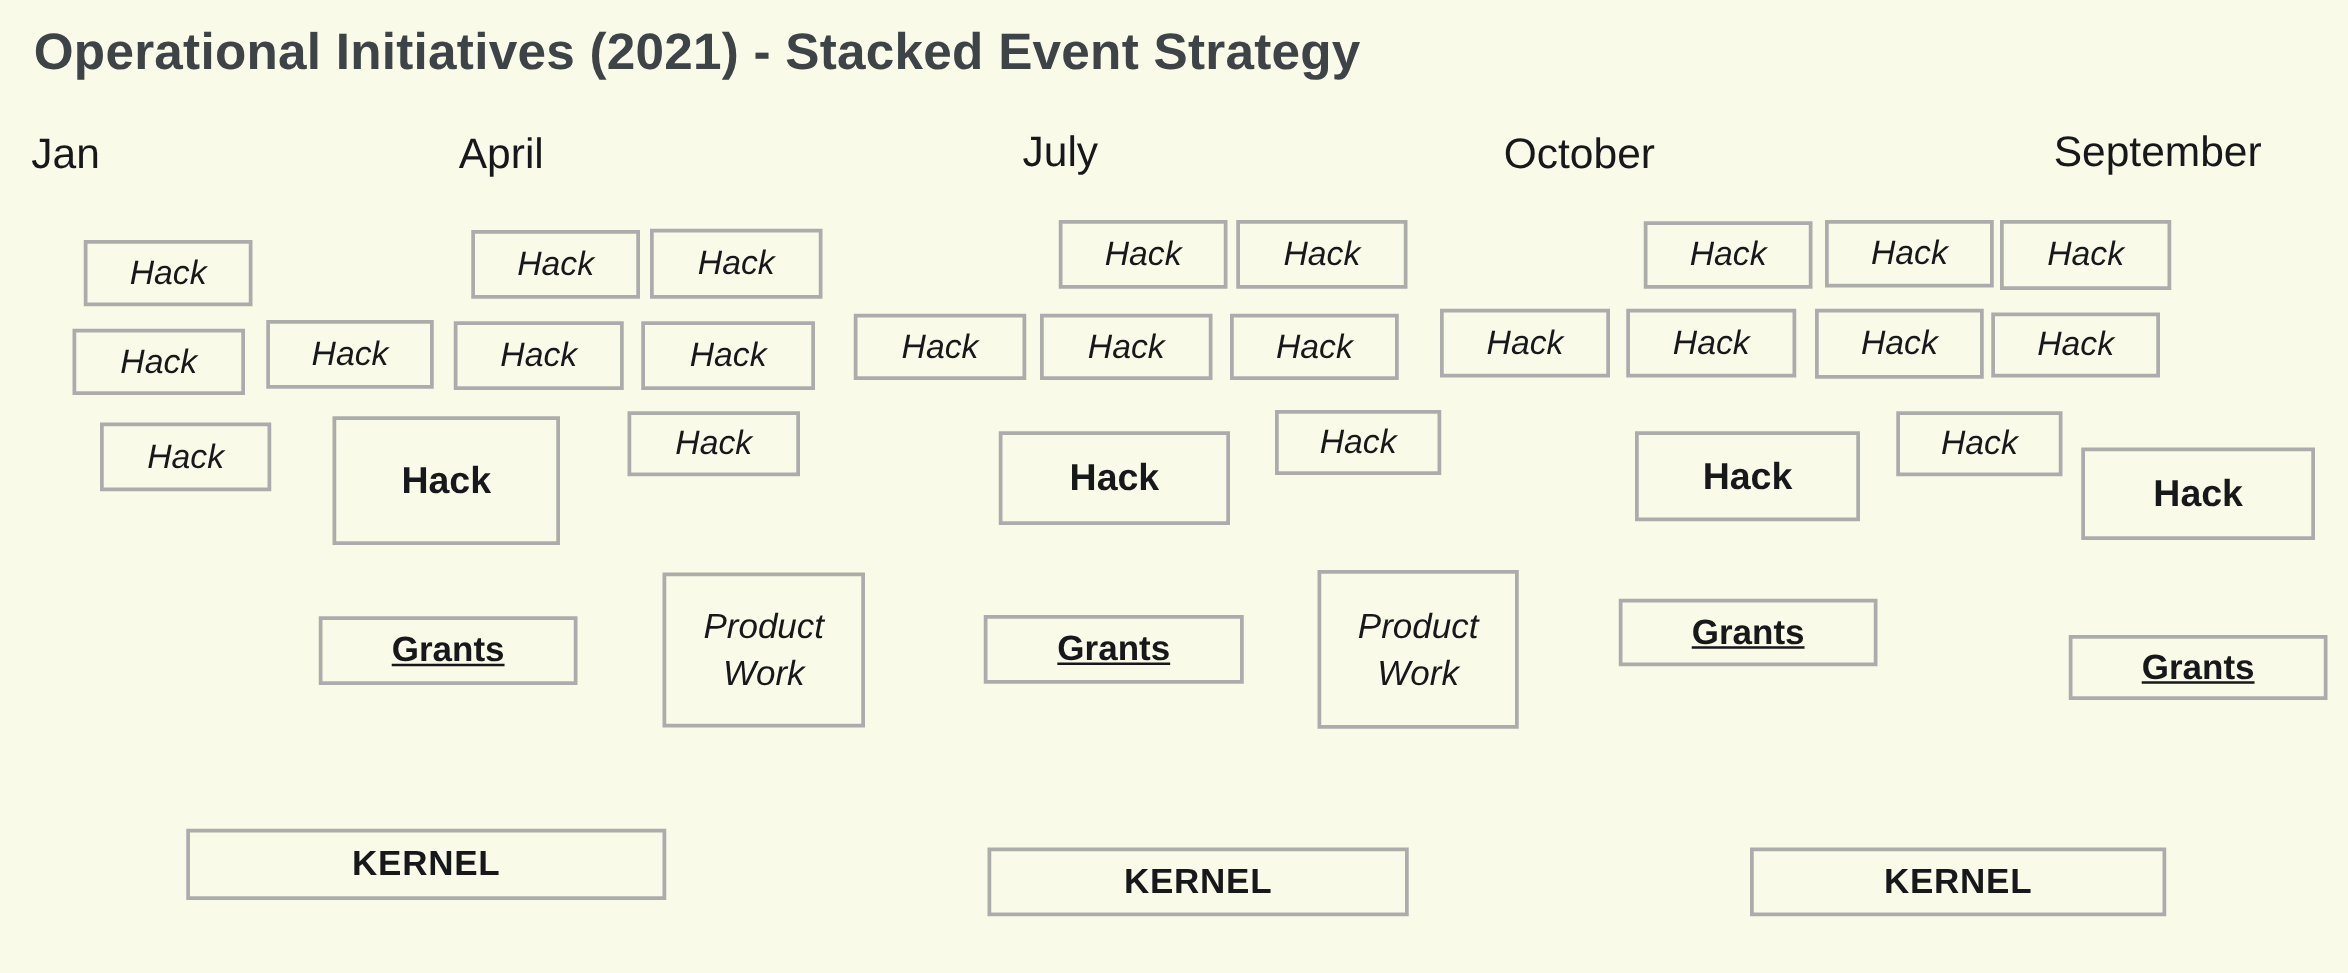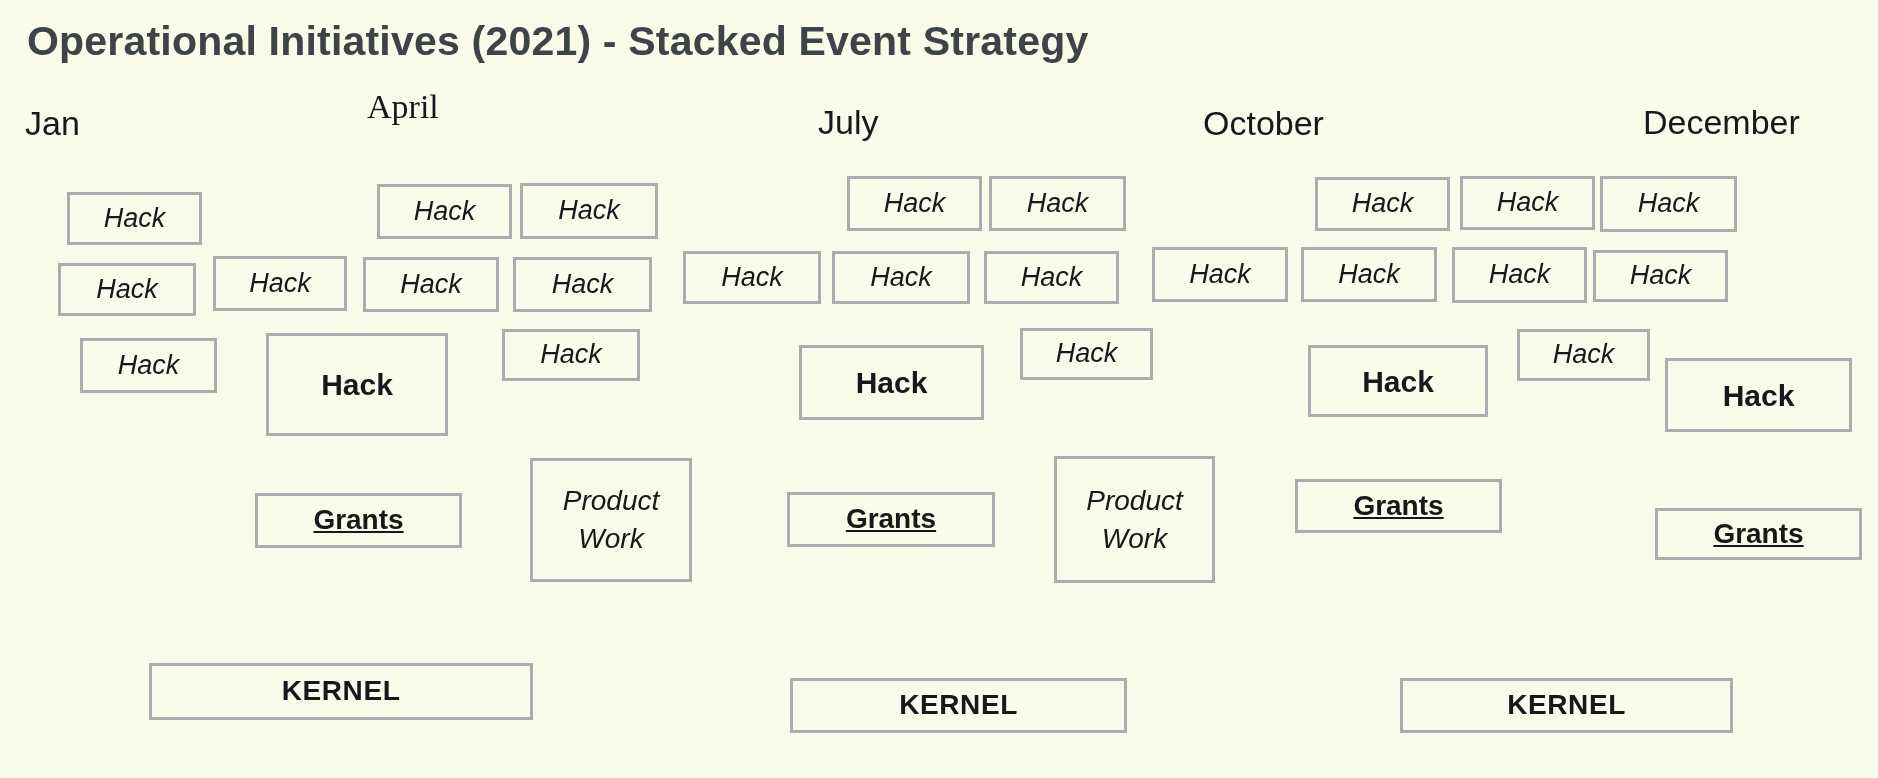--- a/index.html
+++ b/index.html
@@ -80,24 +80,24 @@
     letter-spacing:0.6px;
   }
 </style>
 </head>
 <body>
 
 <div class="canvas">
   <h1 class="page-title">Operational Initiatives (2021) - Stacked Event Strategy</h1>
   <div id="months-layer">
       <span class="month-label" style="left: 25px; top: 104px;">Jan</span>
-      <span class="month-label" style="left: 367px; top: 88px; font-family: Liberation Serif, serif;">April</span>
+      <span class="month-label" style="left: 367px; top: 104px;">April</span>
       <span class="month-label" style="left: 818px; top: 103px;">July</span>
       <span class="month-label" style="left: 1203px; top: 104px;">October</span>
-      <span class="month-label" style="left: 1643px; top: 103px;">December</span>
+      <span class="month-label" style="left: 1643px; top: 103px;">September</span>
     </div>
   <div id="boxes-layer">
       <div class="box hack-italic" style="left: 67px; top: 192px; width: 135px; height: 53px;">
         <span class="box-label">Hack</span>
       </div>
       <div class="box hack-italic" style="left: 58px; top: 263px; width: 138px; height: 53px;">
         <span class="box-label">Hack</span>
       </div>
       <div class="box hack-italic" style="left: 80px; top: 338px; width: 137px; height: 55px;">
         <span class="box-label">Hack</span>

